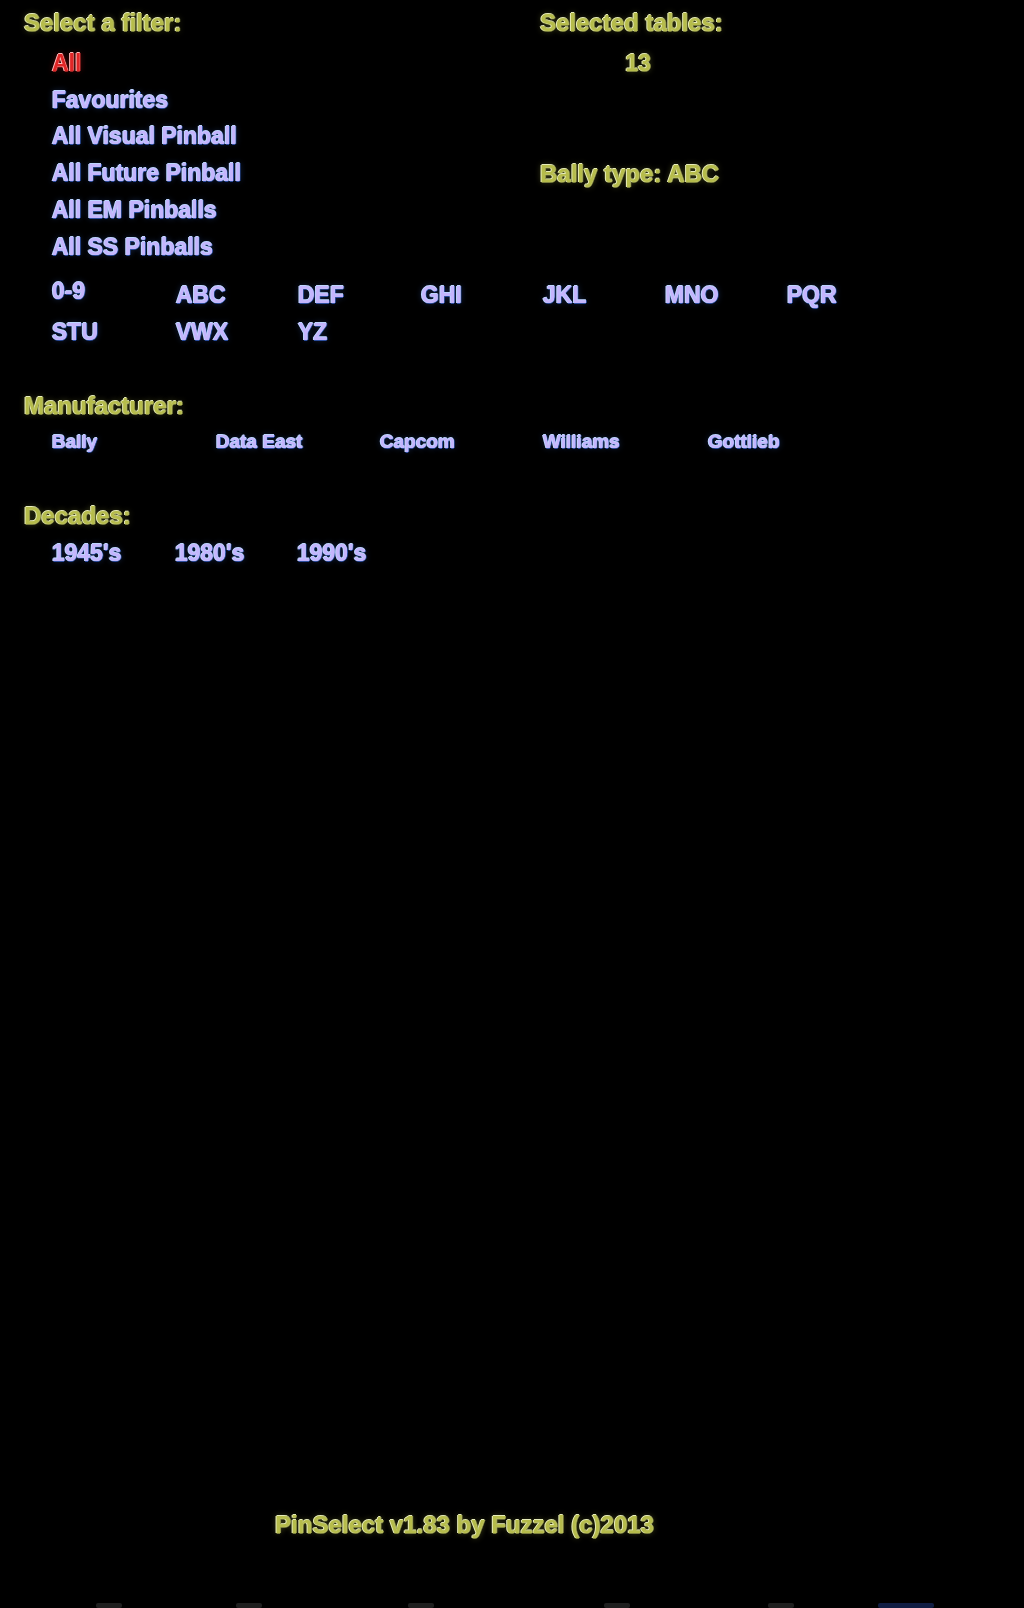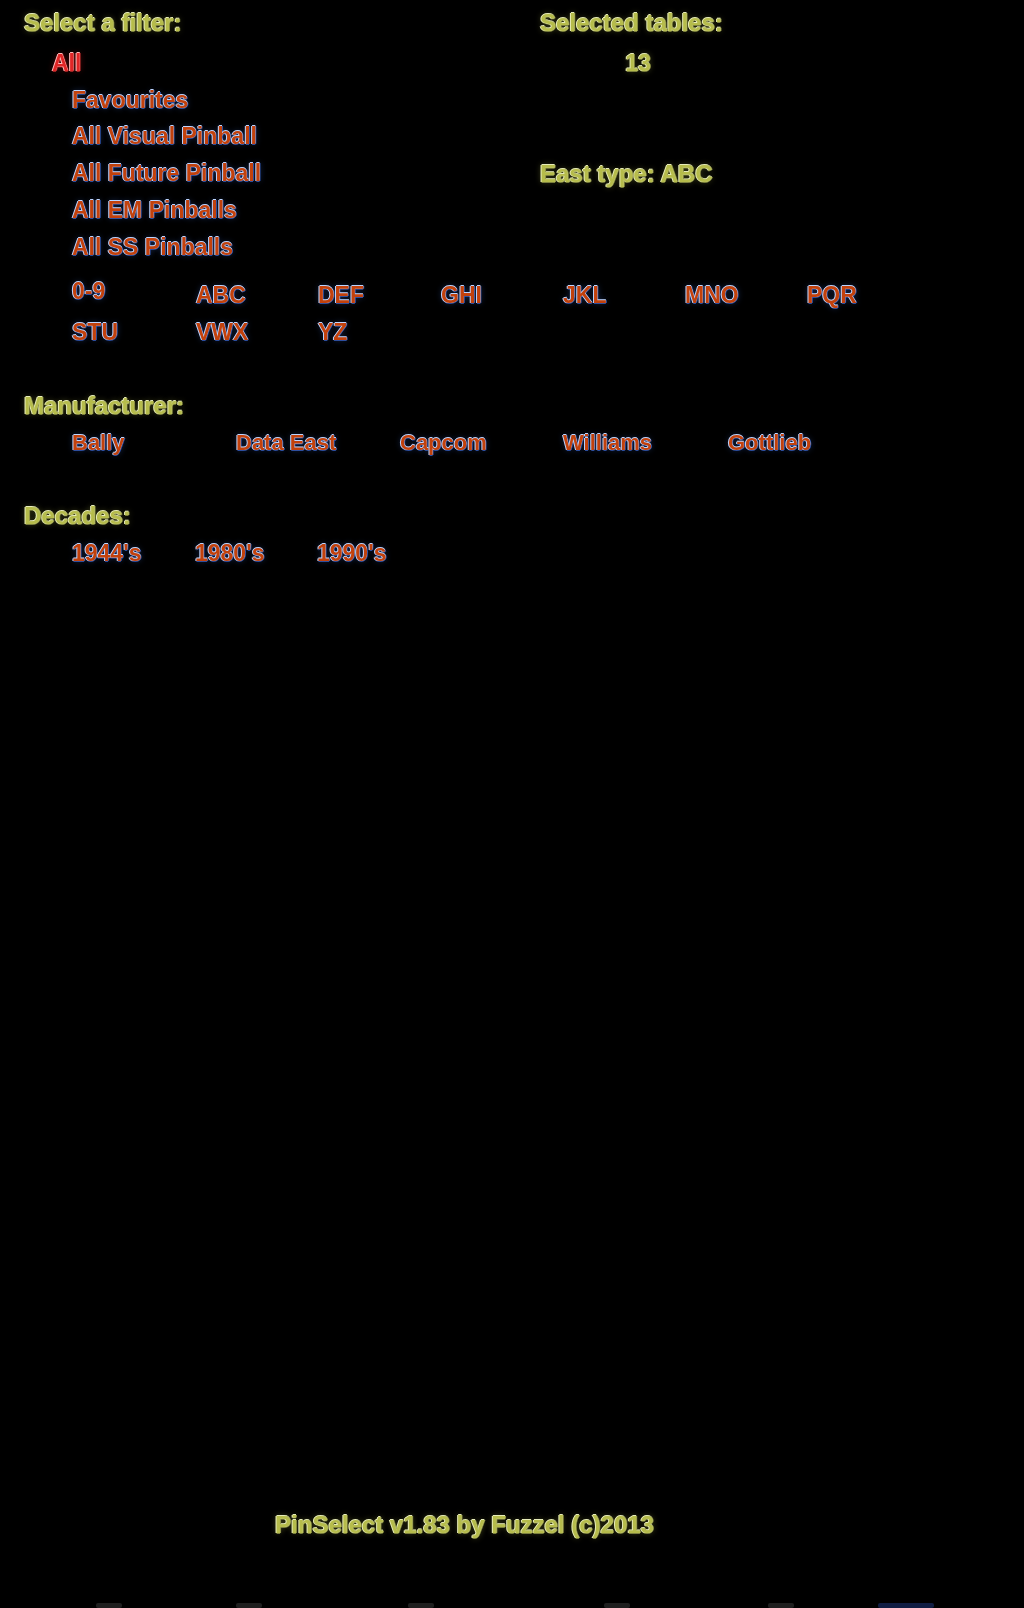--- a/index.html
+++ b/index.html
@@ -28,45 +28,44 @@
     color: #b6bc4b;
     text-shadow:
        0 0 1px #e9eec0,
        1px 0 0 #7d8132,
       -1px 0 0 #e7ecb8,
        0 -1px 0 #e7ecb8,
        0 1px 0 #6f7330,
        0 0 6px rgba(182,188,75,0.45);
   }
   .blue {
-    color: #c2410c;
+    color: #c4b5fd;
     text-shadow:
        0 0 1px #c7dcff,
       -1px 0 0 #bcd4ff,
        0 -1px 0 #bcd4ff,
        1px 0 0 #1c3f94,
        0 1px 0 #1c3f94,
        0 0 6px rgba(61,111,214,0.45);
-    margin-left: 20px;
   }
   .red {
     color: #e02626;
     text-shadow:
        0 0 1px #ffc9c9,
       -1px 0 0 #ffb9b9,
        0 -1px 0 #ffb9b9,
        1px 0 0 #8d1212,
        0 1px 0 #8d1212,
        0 0 6px rgba(224,38,38,0.45);
   }
 
   .heading   { font-size: 24px; }
   .filter-item { font-size: 23px; }
   .letter    { font-size: 23px; }
-  .maker     { font-size: 22px; text-align: center; }
+  .maker     { font-size: 19px; text-align: center; }
   .decade    { font-size: 23px; }
   .count     { font-size: 23px; }
   .sorttype  { font-size: 24px; }
   .footer    { font-size: 24px; }
 
   
   #filter-list .filter-item { left: 52px; }
 
   
   #bottom-strip {
@@ -126,30 +125,30 @@
   <div class="txt blue maker" style="left:52px;  top:432px;">Bally</div>
   <div class="txt blue maker" style="left:216px; top:432px;">Data East</div>
   <div class="txt blue maker" style="left:380px; top:432px;">Capcom</div>
   <div class="txt blue maker" style="left:543px; top:432px;">Williams</div>
   <div class="txt blue maker" style="left:708px; top:432px;">Gottlieb</div>
 </div>
 
 <div class="txt yellow heading" style="left:24px; top:504px;">Decades:</div>
 
 <div id="decades-list">
-  <div class="txt blue decade" style="left:52px;  top:542px;">1944's</div>
+  <div class="txt blue decade" style="left:52px;  top:542px;">1945's</div>
   <div class="txt blue decade" style="left:175px; top:542px;">1980's</div>
   <div class="txt blue decade" style="left:297px; top:542px;">1990's</div>
 </div>
 
 <div class="txt yellow heading" style="left:540px; top:11px;">Selected tables:</div>
 
 <div class="txt yellow count" style="left:540px; top:52px; width:196px; text-align:center;">13</div>
 
-<div class="txt yellow sorttype" style="left:540px; top:162px;">East type: ABC</div>
+<div class="txt yellow sorttype" style="left:540px; top:162px;">Bally type: ABC</div>
 
 <div class="txt yellow footer" style="left:0; top:1513px; width:929px; text-align:center;">PinSelect v1.83 by Fuzzel (c)2013</div>
 
 <div id="bottom-strip">
   <div class="nub" style="left:96px;"></div>
   <div class="nub" style="left:236px;"></div>
   <div class="nub" style="left:408px;"></div>
   <div class="nub" style="left:604px;"></div>
   <div class="nub" style="left:768px;"></div>
   <div class="nub b" style="left:878px;"></div>

